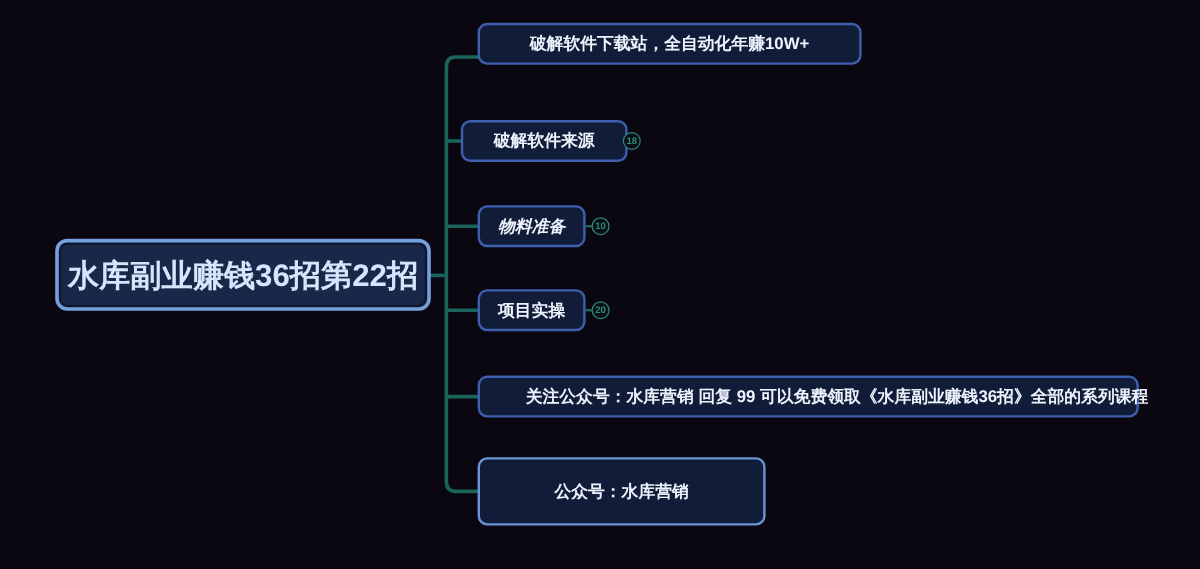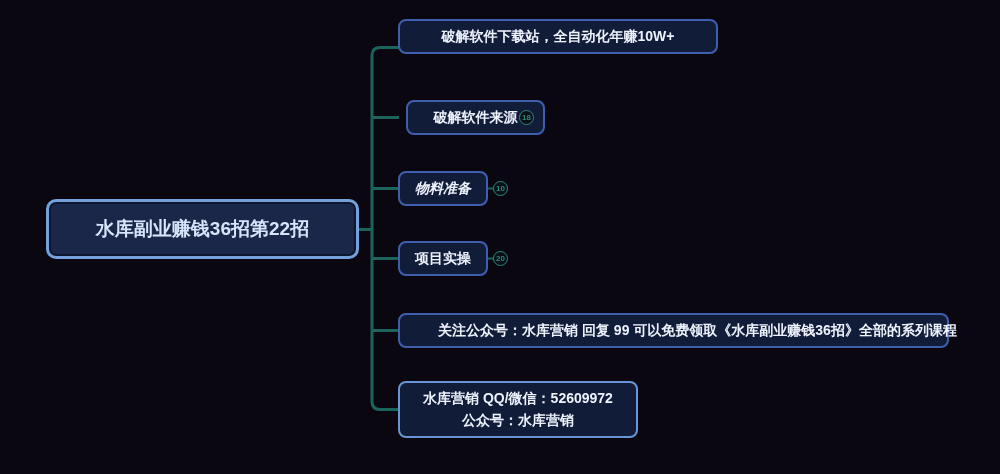--- a/index.html
+++ b/index.html
@@ -33,21 +33,21 @@
     font-size: 14px;
     font-weight: bold;
     white-space: nowrap;
     cursor: default;
   }
   .node.root {
     background: #1a2748;
     border: 3px solid #74a0dc;
     border-radius: 10px;
     color: #d6e5fb;
-    font-size: 19px;
+    font-size: 26px;
     box-shadow: inset 0 0 0 2px #0e1730;
   }
   .node.light-border {
     border-color: #6995d6;
   }
   .node .two-line {
     display: flex;
     flex-direction: column;
     line-height: 1.55;
   }
@@ -63,21 +63,21 @@
     font-weight: bold;
     display: flex;
     align-items: center;
     justify-content: center;
     line-height: 1;
     cursor: pointer;
   }
   
   #root-node { left: 46px;  top: 199px; width: 313px; height: 60px; }
   #branch-1  { left: 398px; top: 19px;  width: 320px; height: 35px; }
-  #branch-2  { left: 406px; top: 100px; width: 139px; height: 35px; }
+  #branch-2  { left: 384px; top: 100px; width: 139px; height: 35px; }
   #branch-3  { left: 398px; top: 171px; width: 90px;  height: 35px; font-style: italic; }
   #branch-4  { left: 398px; top: 241px; width: 90px;  height: 35px; }
   #branch-5  { left: 398px; top: 313px; width: 551px; height: 35px; padding-left: 48px; }
   #branch-6  { left: 398px; top: 381px; width: 240px; height: 57px; font-size: 14px; }
   #badge-2 { left: 519px; top: 110px; }
   #badge-3 { left: 493px; top: 181px; }
   #badge-4 { left: 493px; top: 251px; }
 </style>
 </head>
 <body>
@@ -130,18 +130,17 @@
   <div id="badge-4" class="badge">
     <span>20</span>
   </div>
 
   <div id="branch-5" class="node">
     <span>关注公众号：水库营销 回复 99 可以免费领取《水库副业赚钱36招》全部的系列课程</span>
   </div>
 
   <div id="branch-6" class="node light-border">
     <span class="two-line">
-      <span>水库营销 QQ/微信：52609972</span>
       <span>公众号：水库营销</span>
     </span>
   </div>
 
 </div>
 
 </body></html>

